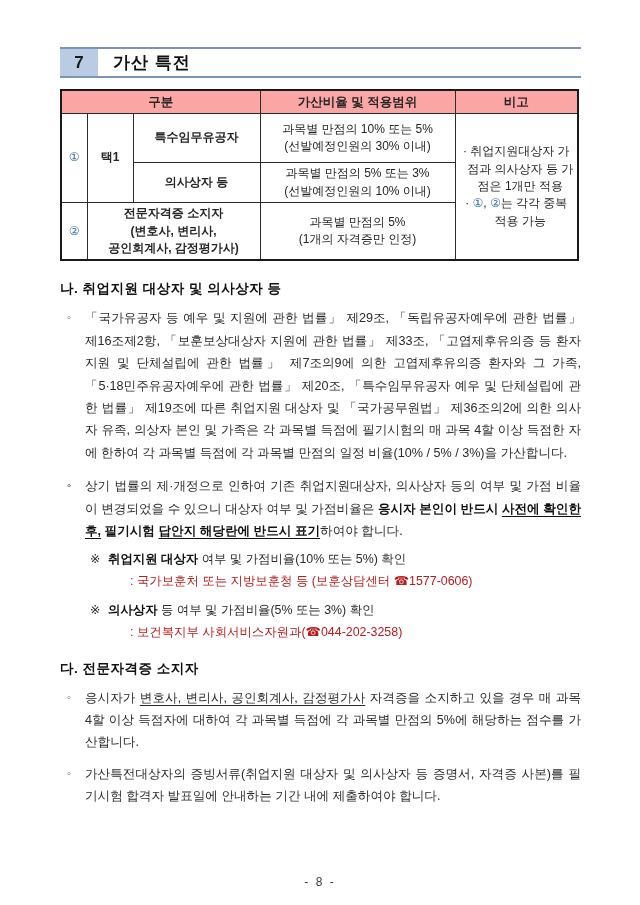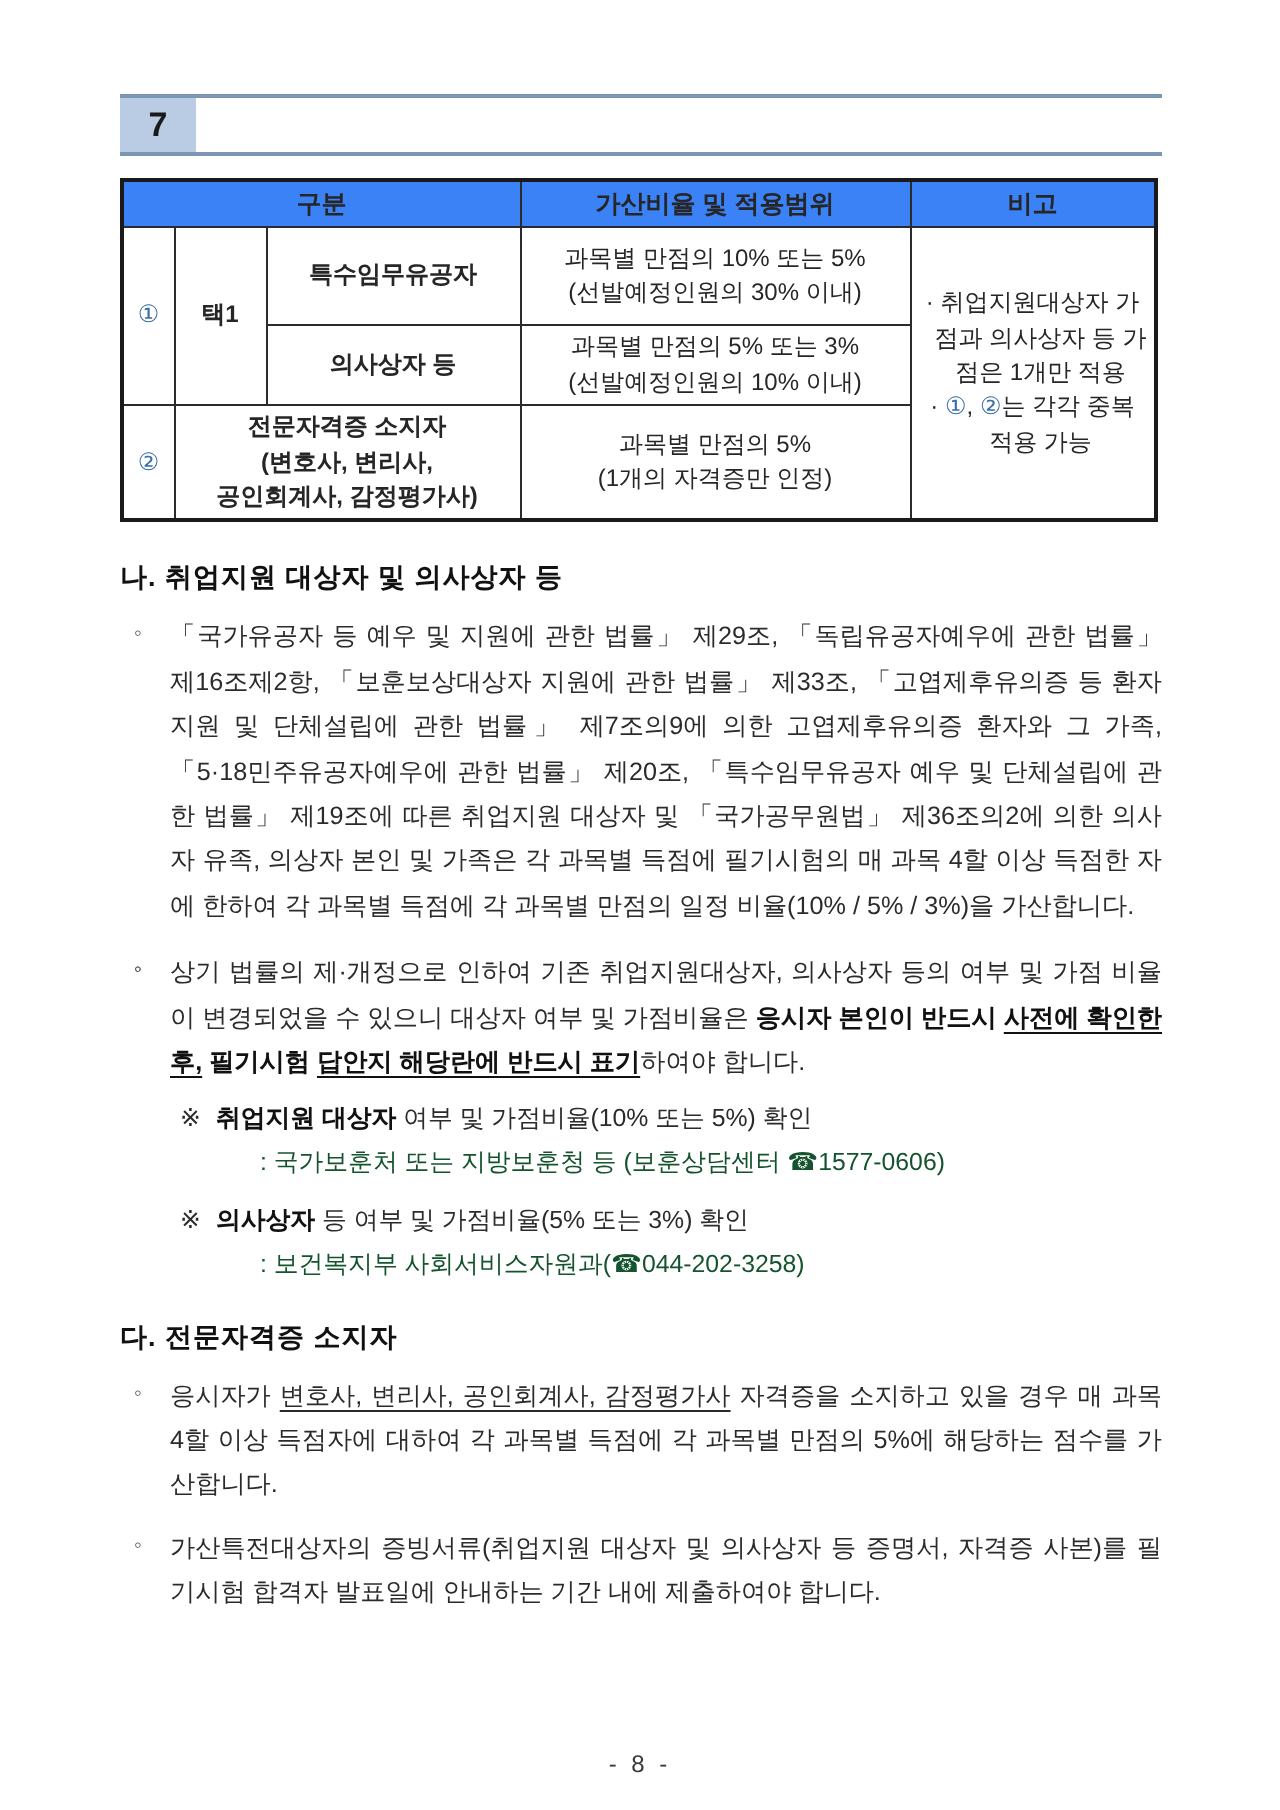--- a/index.html
+++ b/index.html
@@ -51,21 +51,21 @@
     font-size: 12px;
   }
   .rate-table th, .rate-table td {
     border: 1px solid #2b2b2b;
     text-align: center; vertical-align: middle;
     padding: 2px 3px;
     line-height: 1.45;
   }
   .rate-table { border: 2px solid #1a1a1a; }
   .rate-table thead th {
-    background: #3b82f6;
+    background: #fca5a5;
     font-weight: bold; height: 14px; font-size: 12.5px;
   }
   .col-num  { width: 26px; }
   .col-sel  { width: 46px; }
   .col-name { width: 127px; }
   .col-rate { width: 195px; }
   .col-note { width: 123px; }
   .cell-bold { font-weight: bold; }
   .blue-circ { color: #3a6ea5; }
   .row-a td { height: 49px; }
@@ -95,40 +95,41 @@
   
   .ref-note {
     position: relative;
     margin-top: 7px;
     padding-left: 48px;
     font-size: 12.4px;
     line-height: 1.7;
     color: #2b2b2b;
   }
   .ref-note .marker { position: absolute; left: 30px; top: 0; }
-  .ref-sub { padding-left: 70px; margin-top: 1px; font-size: 12.4px; line-height: 1.7; color: #14532d; }
+  .ref-sub { padding-left: 70px; margin-top: 1px; font-size: 12.4px; line-height: 1.7; color: #b91c1c; }
 
   
   .page-num {
     position: absolute;
     bottom: 16px; left: 0; width: 640px;
     text-align: center;
     font-size: 12px; color: #3a3a3a; letter-spacing: 2px;
   }
 </style>
 </head>
 <body>
 
 <div class="page">
   <div class="content">
 
     <div class="title-bar">
       <div class="num-box">
         <span>7</span>
       </div>
+      <div class="bar-title">가산 특전</div>
     </div>
 
 
     <table class="rate-table">
       <colgroup>
         <col class="col-num">
           <col class="col-sel">
           <col class="col-name">
           <col class="col-rate">
           <col class="col-note">

